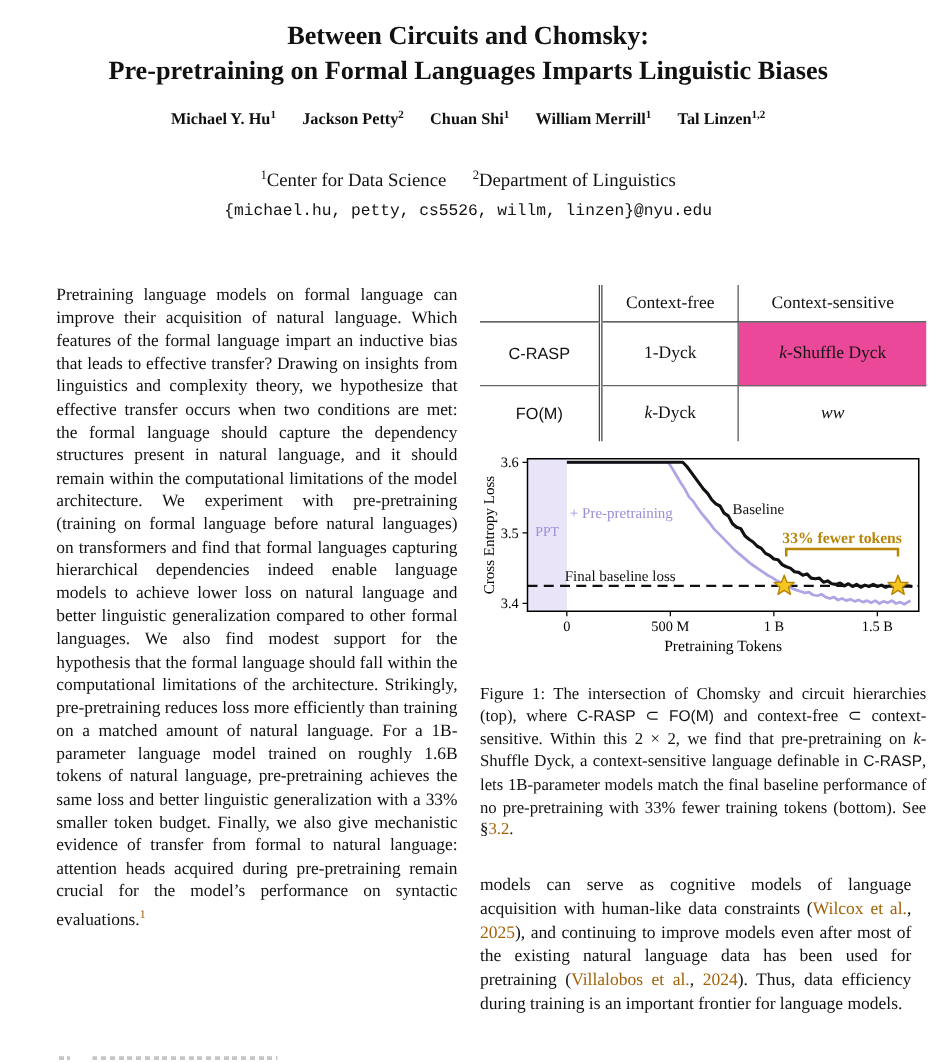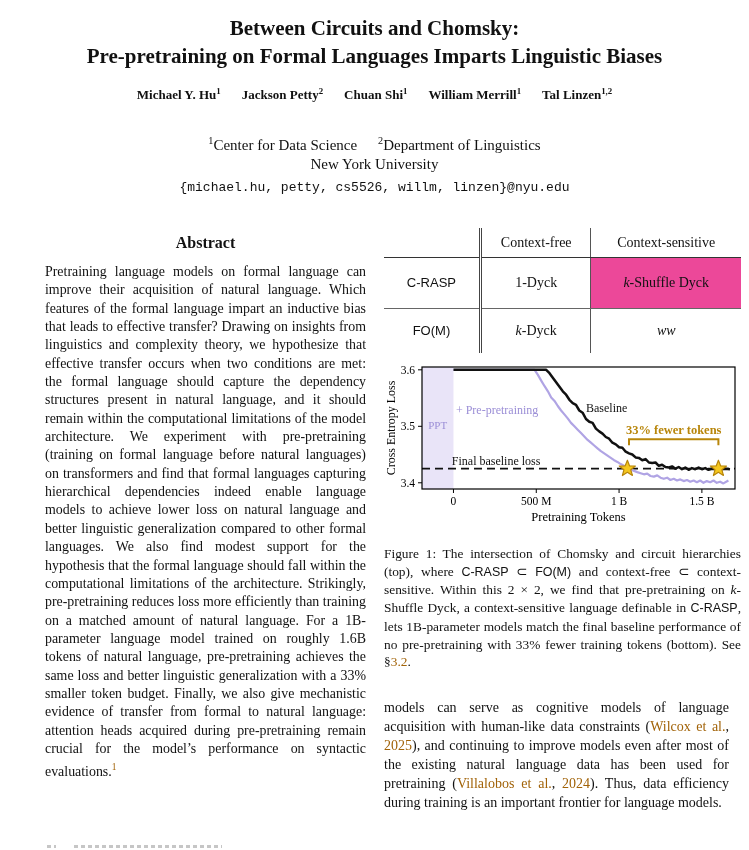--- a/index.html
+++ b/index.html
@@ -43,26 +43,24 @@
 
   <div class="title">
     <div>Between Circuits and Chomsky:</div>
     <div>Pre-pretraining on Formal Languages Imparts Linguistic Biases</div>
   </div>
 
   <div class="authors"><span>Michael Y. Hu</span><span class="seg-sup">1</span><span class="seg-gap"></span><span>Jackson Petty</span><span class="seg-sup">2</span><span class="seg-gap"></span><span>Chuan Shi</span><span class="seg-sup">1</span><span class="seg-gap"></span><span>William Merrill</span><span class="seg-sup">1</span><span class="seg-gap"></span><span>Tal Linzen</span><span class="seg-sup">1,2</span></div>
 
   <div class="affil-block">
     <div><span class="seg-sup">1</span><span>Center for Data Science</span><span class="seg-gap"></span><span class="seg-sup">2</span><span>Department of Linguistics</span></div>
-    <div>New York University</div>
     <div class="email">{michael.hu, petty, cs5526, willm, linzen}@nyu.edu</div>
   </div>
 
   <div class="col-left">
-    <div class="abstract-heading">Abstract</div>
     <p class="abstract-text"><span>Pretraining language models on formal language can improve their acquisition of natural language. Which features of the formal language impart an inductive bias that leads to effective transfer? Drawing on insights from linguistics and complexity theory, we hypothesize that effective transfer occurs when two conditions are met: the formal language should capture the dependency structures present in natural language, and it should remain within the computational limitations of the model architecture. We experiment with pre-pretraining (training on formal language before natural languages) on transformers and find that formal languages capturing hierarchical dependencies indeed enable language models to achieve lower loss on natural language and better linguistic generalization compared to other formal languages. We also find modest support for the hypothesis that the formal language should fall within the computational limitations of the architecture. Strikingly, pre-pretraining reduces loss more efficiently than training on a matched amount of natural language. For a 1B-parameter language model trained on roughly 1.6B tokens of natural language, pre-pretraining achieves the same loss and better linguistic generalization with a 33% smaller token budget. Finally, we also give mechanistic evidence of transfer from formal to natural language: attention heads acquired during pre-pretraining remain crucial for the model’s performance on syntactic evaluations.</span><span class="seg-sup seg-link">1</span></p>
   </div>
 
   <div class="col-right">
 
     <table class="fig-table">
       <thead>
         <tr>
           <th class="c1"></th>
           <th class="c2">Context-free</th>

